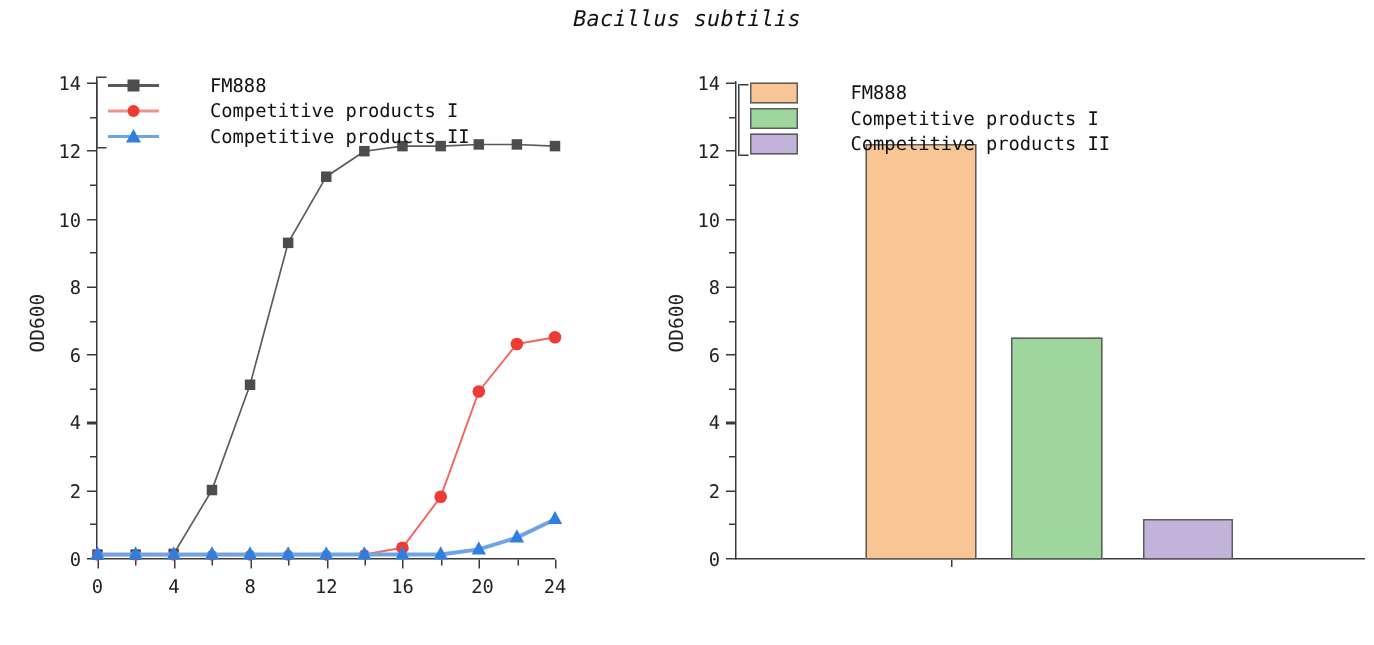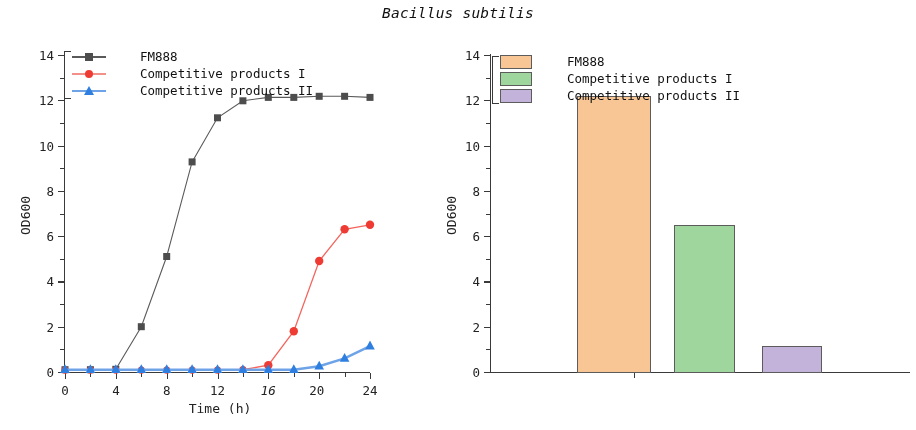--- a/index.html
+++ b/index.html
@@ -133,25 +133,24 @@
     <div class="tick" style="left:141.3px;top:373px;width:1px;height:4px;"></div>
     <div class="tick" style="left:192.1px;top:373px;width:1px;height:4px;"></div>
     <div class="tick" style="left:242.9px;top:373px;width:1px;height:4px;"></div>
     <div class="tick" style="left:293.8px;top:373px;width:1px;height:4px;"></div>
     <div class="tick" style="left:344.6px;top:373px;width:1px;height:4px;"></div>
 
     <div class="ticklabel" style="left:55px;top:383px;width:20px;text-align:center;">0</div>
     <div class="ticklabel" style="left:106px;top:383px;width:20px;text-align:center;">4</div>
     <div class="ticklabel" style="left:156.7px;top:383px;width:20px;text-align:center;">8</div>
     <div class="ticklabel" style="left:207.5px;top:383px;width:20px;text-align:center;">12</div>
-    <div class="ticklabel" style="left:258.3px;top:383px;width:20px;text-align:center;font-style:italic;">16</div>
-    <div class="ticklabel" style="left:309.2px;top:383px;width:20px;text-align:left;">20</div>
+    <div class="ticklabel" style="left:258.3px;top:383px;width:20px;text-align:center;">16</div>
+    <div class="ticklabel" style="left:309.2px;top:383px;width:20px;text-align:right;">20</div>
     <div class="ticklabel" style="left:360px;top:383px;width:20px;text-align:center;">24</div>
 
-    <div class="xlabel" style="left:150px;top:401px;width:140px;">Time (h)</div>
 
     <svg style="position:absolute;left:0;top:0;" width="430" height="430">
 
       <polyline fill="none" stroke="#5a5a5a" stroke-width="1.1" points="65,369.7 90.4,369.7 115.8,369.3 141.3,326.7 166.7,256.5 192.1,161.9 217.5,117.8 242.9,100.8 268.3,97.4 293.8,97.4 319.2,96.3 344.6,96.3 370,97.4"></polyline>
       <g fill="#4d4d4d">
         <rect x="61.5" y="366.2" width="7" height="7"></rect>
         <rect x="86.9" y="366.2" width="7" height="7"></rect>
         <rect x="112.3" y="365.8" width="7" height="7"></rect>
         <rect x="137.8" y="323.2" width="7" height="7"></rect>
         <rect x="163.2" y="253" width="7" height="7"></rect>

